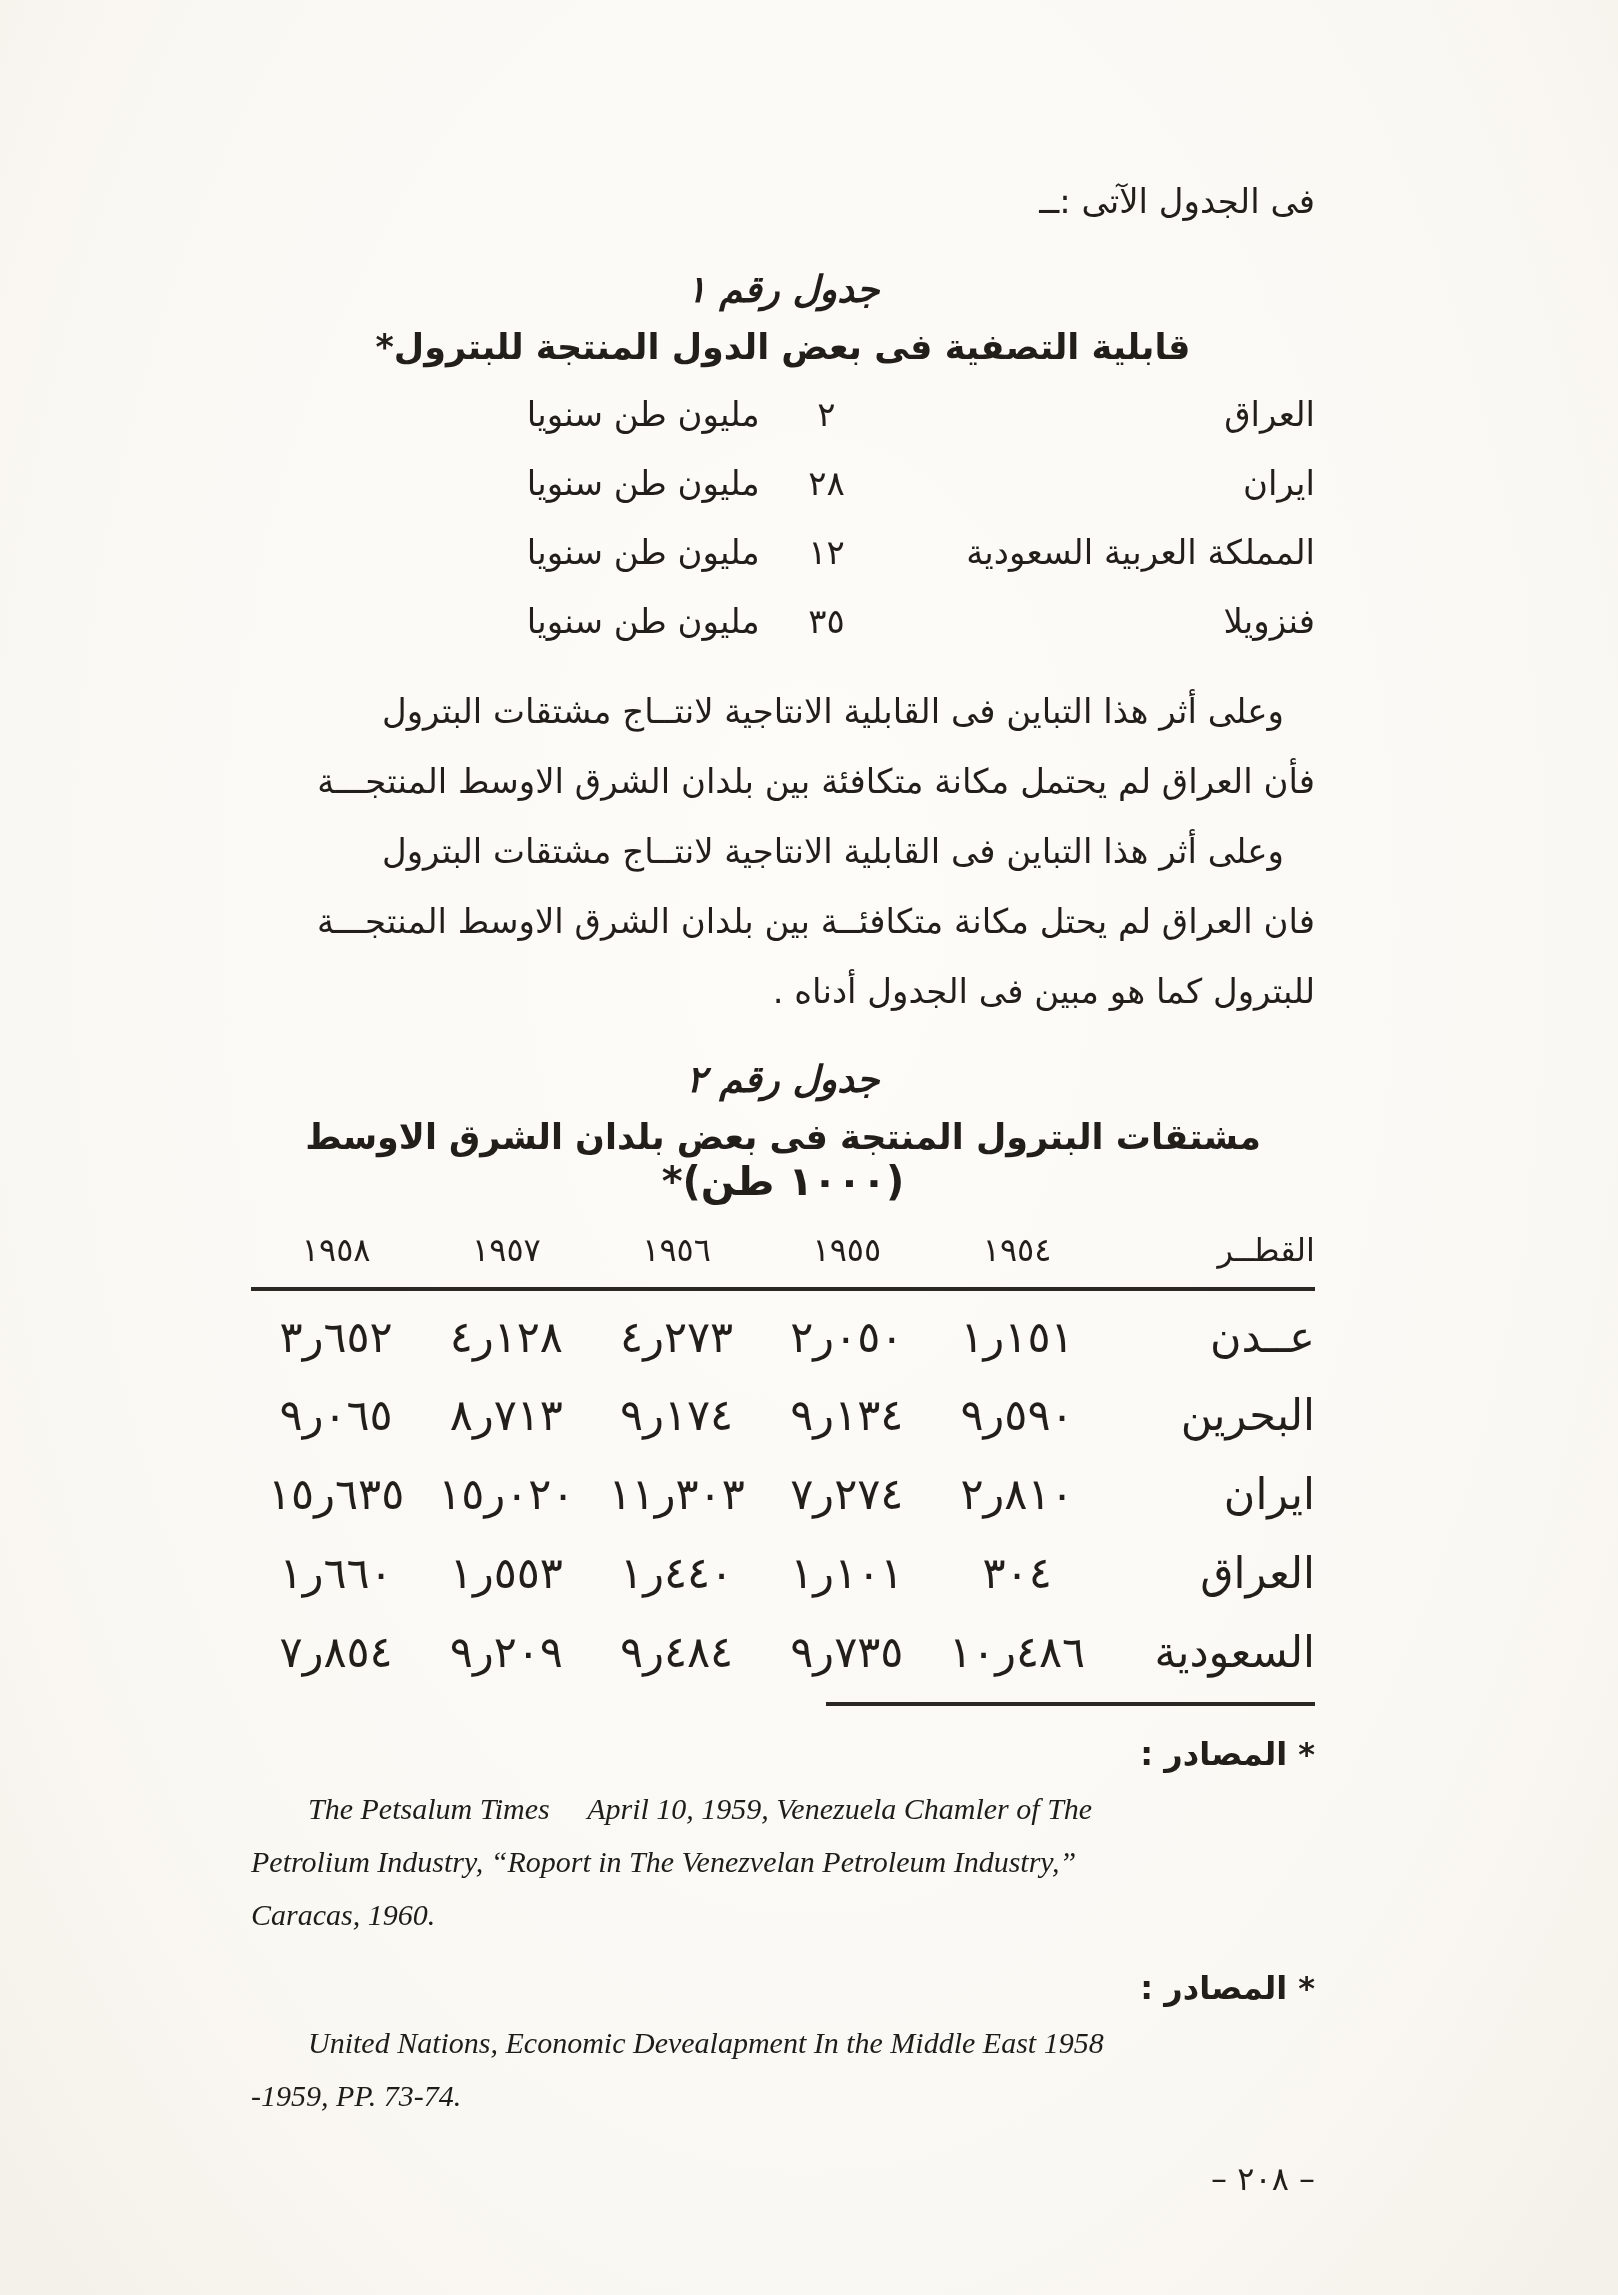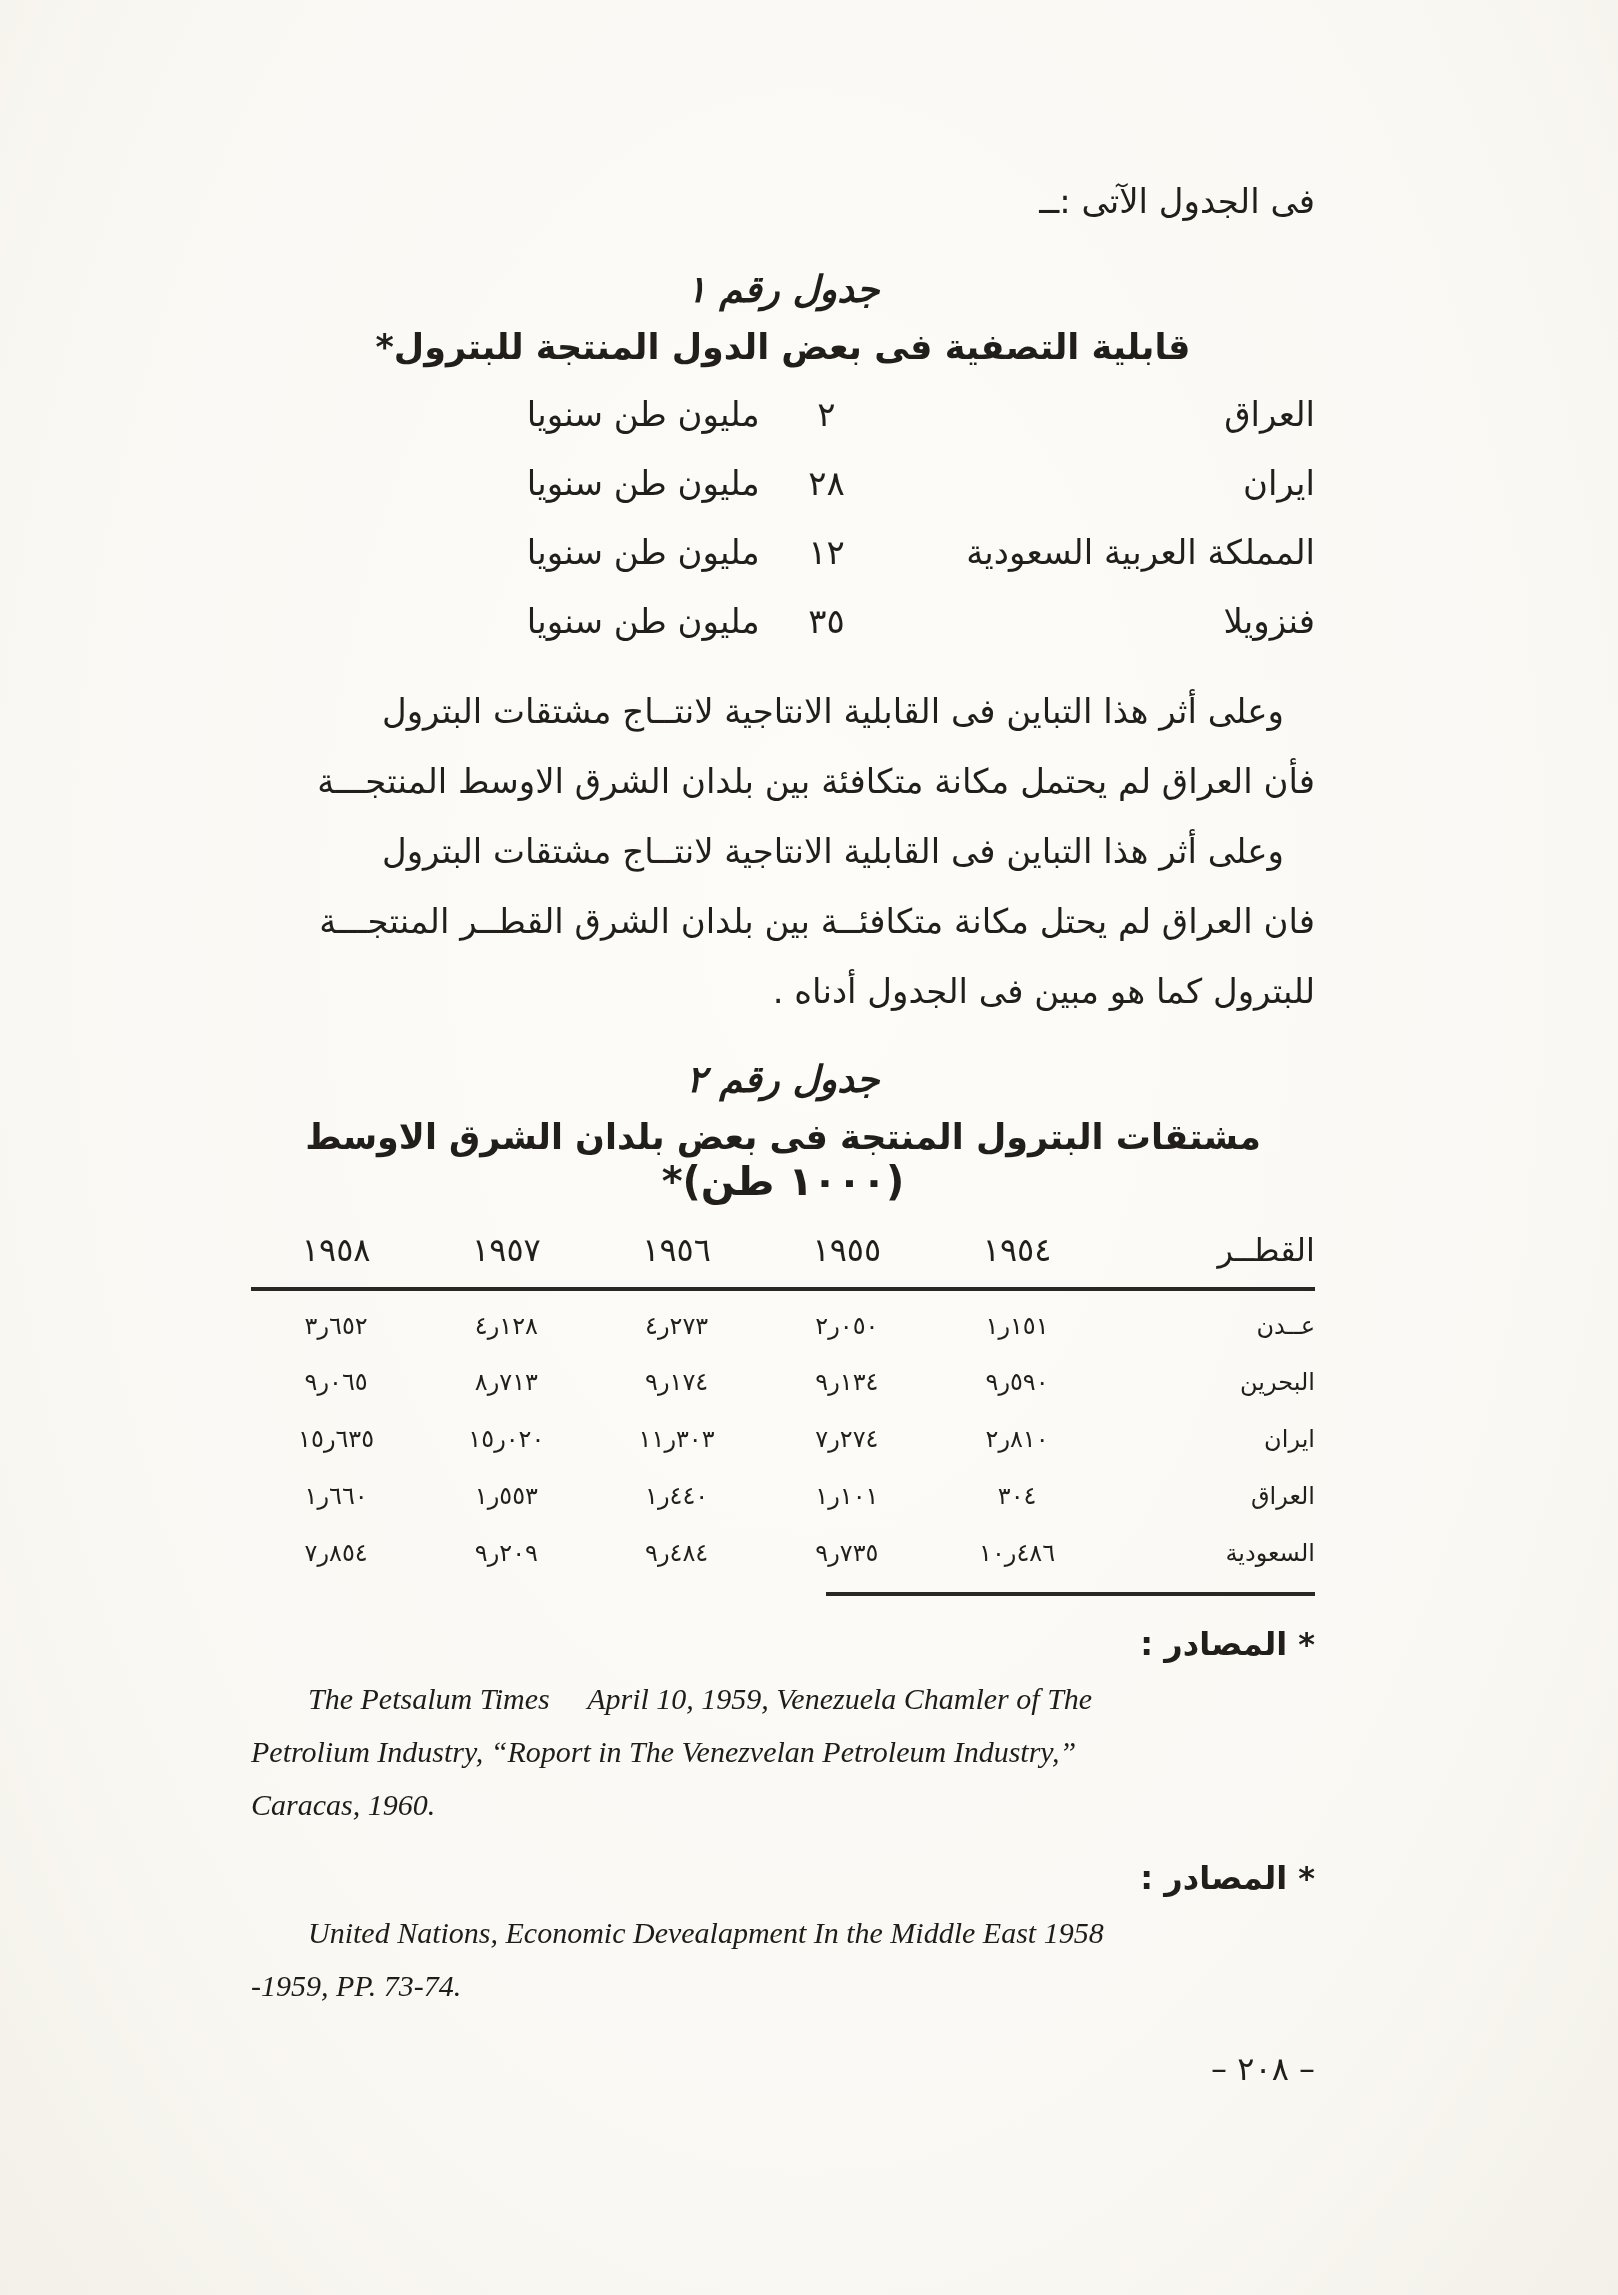--- a/index.html
+++ b/index.html
@@ -28,21 +28,21 @@
   .t1-value { flex: 0 0 123px; text-align: center; font-size: 34px; }
   .t1-unit { font-size: 34px; margin-right: 5.2px; }
 
   .body-par { margin-top: 6.5px; }
 
   
   .t2 { width: 100%; border-collapse: collapse; direction: rtl; margin-top: 27px; }
   .t2 th { font-size: 32px; font-weight: normal; padding: 0 0 18px; border-bottom: 4.5px solid #2b2823; }
   .t2 th:first-child, .t2 td:first-child { width: 20%; text-align: right; }
   .t2 th:not(:first-child), .t2 td:not(:first-child) { width: 16%; text-align: center; }
-  .t2 td { font-size: 24px; padding: 21px 0 7.8px; }
+  .t2 td { font-size: 43px; padding: 21px 0 7.8px; }
   .val, .num { direction: ltr; unicode-bidi: bidi-override; }
 
   .t2-endrule { height: 3.9px; background: #2b2823; width: 46%; margin: 18px 0 0 auto; }
 
   .footnote { }
   .fn-label { font-size: 32px; font-weight: bold; margin-top: 28.5px; }
   .fn-text { direction: ltr; text-align: left; font-family: "Liberation Serif", "DejaVu Serif", serif; font-size: 30px; margin-top: 9px; color: #1f1d1a; }
   .fn-line { line-height: 53px; font-style: italic; }
   .fn-line:first-child { text-indent: 57px; }
 
@@ -81,21 +81,21 @@
         <span class="t1-country">فنزويلا</span>
         <span class="t1-value num">٣٥</span>
         <span class="t1-unit">مليون طن سنويا</span>
       </div>
     </section>
 
     <section class="ar body-par">
       <div class="ar-line indent">وعلى أثر هذا التباين فى القابلية الانتاجية لانتــاج مشتقات البترول</div>
       <div class="ar-line">فأن العراق لم يحتمل مكانة متكافئة بين بلدان الشرق الاوسط المنتجـــة</div>
       <div class="ar-line indent">وعلى أثر هذا التباين فى القابلية الانتاجية لانتــاج مشتقات البترول</div>
-      <div class="ar-line">فان العراق لم يحتل مكانة متكافئــة بين بلدان الشرق القطــر المنتجـــة</div>
+      <div class="ar-line">فان العراق لم يحتل مكانة متكافئــة بين بلدان الشرق الاوسط المنتجـــة</div>
       <div class="ar-line">للبترول كما هو مبين فى الجدول أدناه .</div>
     </section>
 
     <h2 class="caption">جدول رقم ٢</h2>
     <h3 class="tbl-title">مشتقات البترول المنتجة فى بعض بلدان الشرق الاوسط</h3>
     <div class="subtitle">(١٠٠٠ طن)*</div>
 
     <table class="t2">
       <thead>
         <tr>

